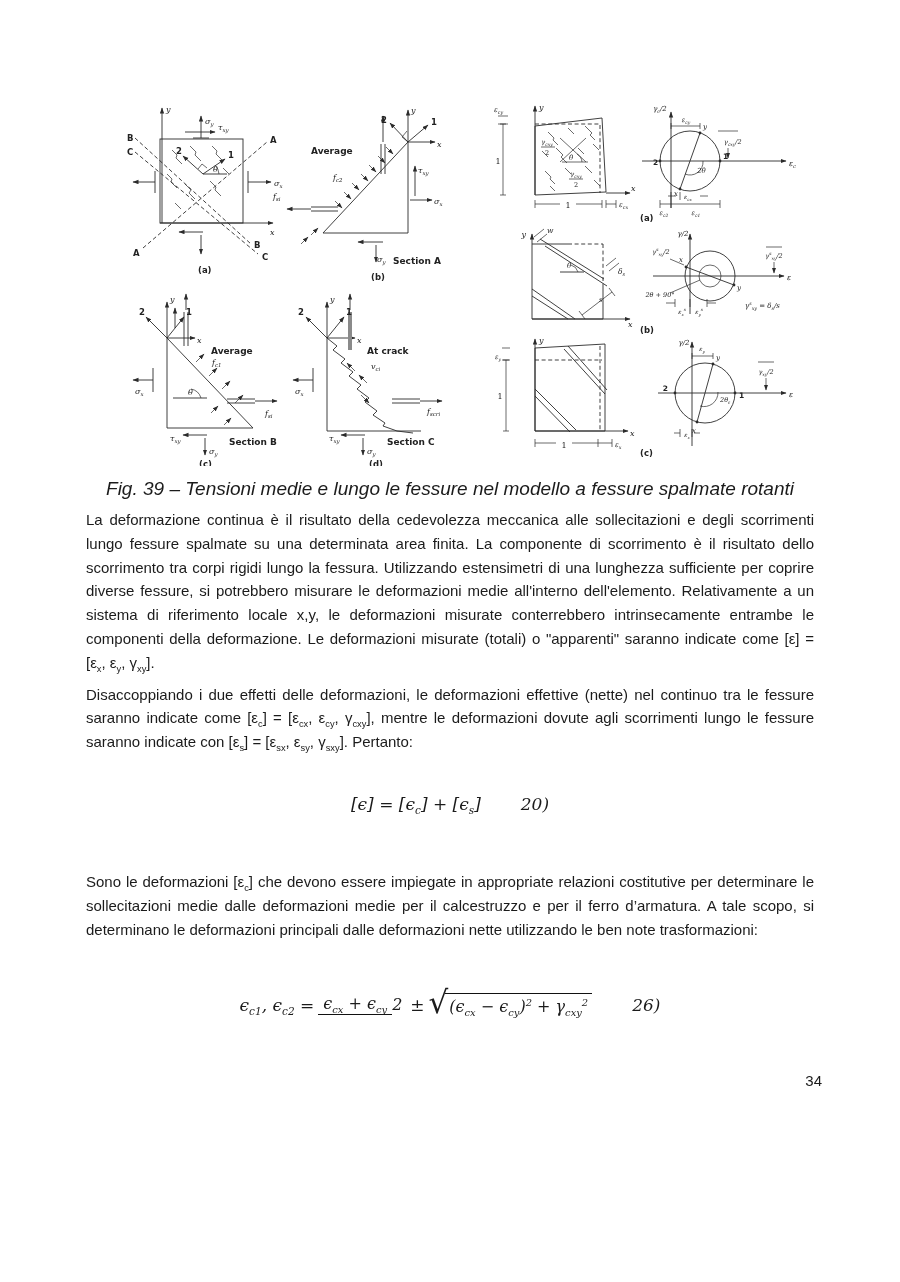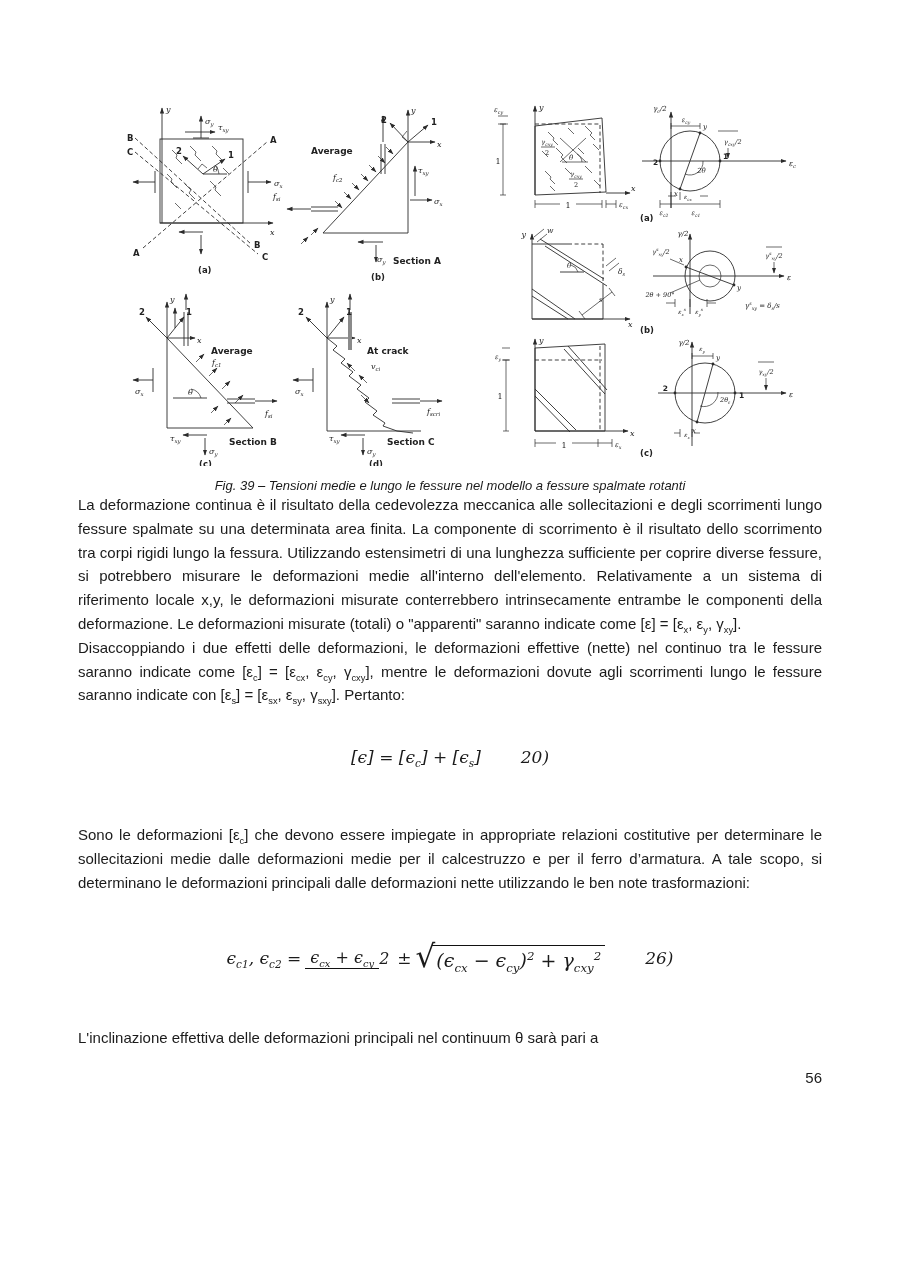--- a/index.html
+++ b/index.html
@@ -1,40 +1,40 @@
 <!DOCTYPE html>
 <html><head>
 <meta charset="utf-8">
 <style>
   html,body{margin:0;padding:0;}
   body{width:900px;height:1282px;background:#ffffff;color:#1b1b1b;
        font-family:"Liberation Sans",sans-serif;overflow:hidden;}
   .page{box-sizing:border-box;width:900px;height:1282px;padding:96px 78px 0 78px;}
   .fig-wrap{display:flex;gap:35px;margin-left:37px;align-items:flex-start;}
   figure{margin:0;}
-  figcaption{text-align:center;font-style:italic;font-size:13px;margin:12px 0 0;}
+  figcaption{text-align:center;font-style:italic;font-size:19px;margin:12px 0 0;}
   svg{display:block;}
   .ln{stroke:#2b2b2b;stroke-width:0.9;fill:none;}
   .thin{stroke:#2b2b2b;stroke-width:0.7;fill:none;}
   .dash{stroke:#2b2b2b;stroke-width:0.9;fill:none;stroke-dasharray:4 2.6;}
   .dot{fill:#2b2b2b;stroke:none;}
-  p.body{font-size:15px;line-height:23.8px;text-align:justify;margin:0;}
+  p.body{font-size:15px;line-height:23.8px;text-align:justify;margin:8px;}
   .p1{margin-top:48px;} .p2{margin-top:16px;}
   sub,sup{font-size:62%;line-height:0;}
   .eq-row{font-family:"DejaVu Serif",serif;font-style:italic;font-size:17px;
           display:flex;justify-content:center;align-items:center;}
   .eq20{margin:40px 0 56px;}
   .eq21{margin:48px 0 52px;}
   .frac{display:inline-flex;flex-direction:row;text-align:center;font-size:16px;margin:0 4px;}
   .frac .num{border-bottom:1.2px solid #111;padding:0 5px 1px;}
   .frac .den{padding-top:1px;}
   .pm{margin:0 4px;}
   .sqrt{display:inline-flex;align-items:center;}
   .rsign{font-style:normal;font-size:31px;line-height:1;margin-right:-3px;transform:translateY(-2px);}
-  .radicand{border-top:1.3px solid #111;padding:3px 4px 0 4px;font-size:19px;text-align:right;}
+  .radicand{border-top:1.3px solid #111;padding:3px 4px 0 4px;font-size:16px;text-align:right;}
   .eqnum{margin-left:40px;}
   .page-number{text-align:right;font-size:15px;margin-top:20px;}
 </style>
 </head>
 <body>
 
 <div class="page">
 
   <figure>
     <div class="fig-wrap">
@@ -359,16 +359,15 @@
       <span class="den">2</span>
     </span>
     <span class="pm">±</span>
     <span class="sqrt">
       <span class="rsign">√</span>
       <span class="radicand">(ϵ<sub>cx</sub> − ϵ<sub>cy</sub>)<sup>2</sup> + γ<sub>cxy</sub><sup>2</sup></span>
     </span>
     <span class="eqnum">26)</span>
   </div>
 
-  <p class="body">L'inclinazione effettiva delle deformazioni principali nel continuum θ sarà pari a</p>
-
-  <div class="page-number">56</div>
+
+  <div class="page-number">34</div>
 </div>
 
 </body></html>

